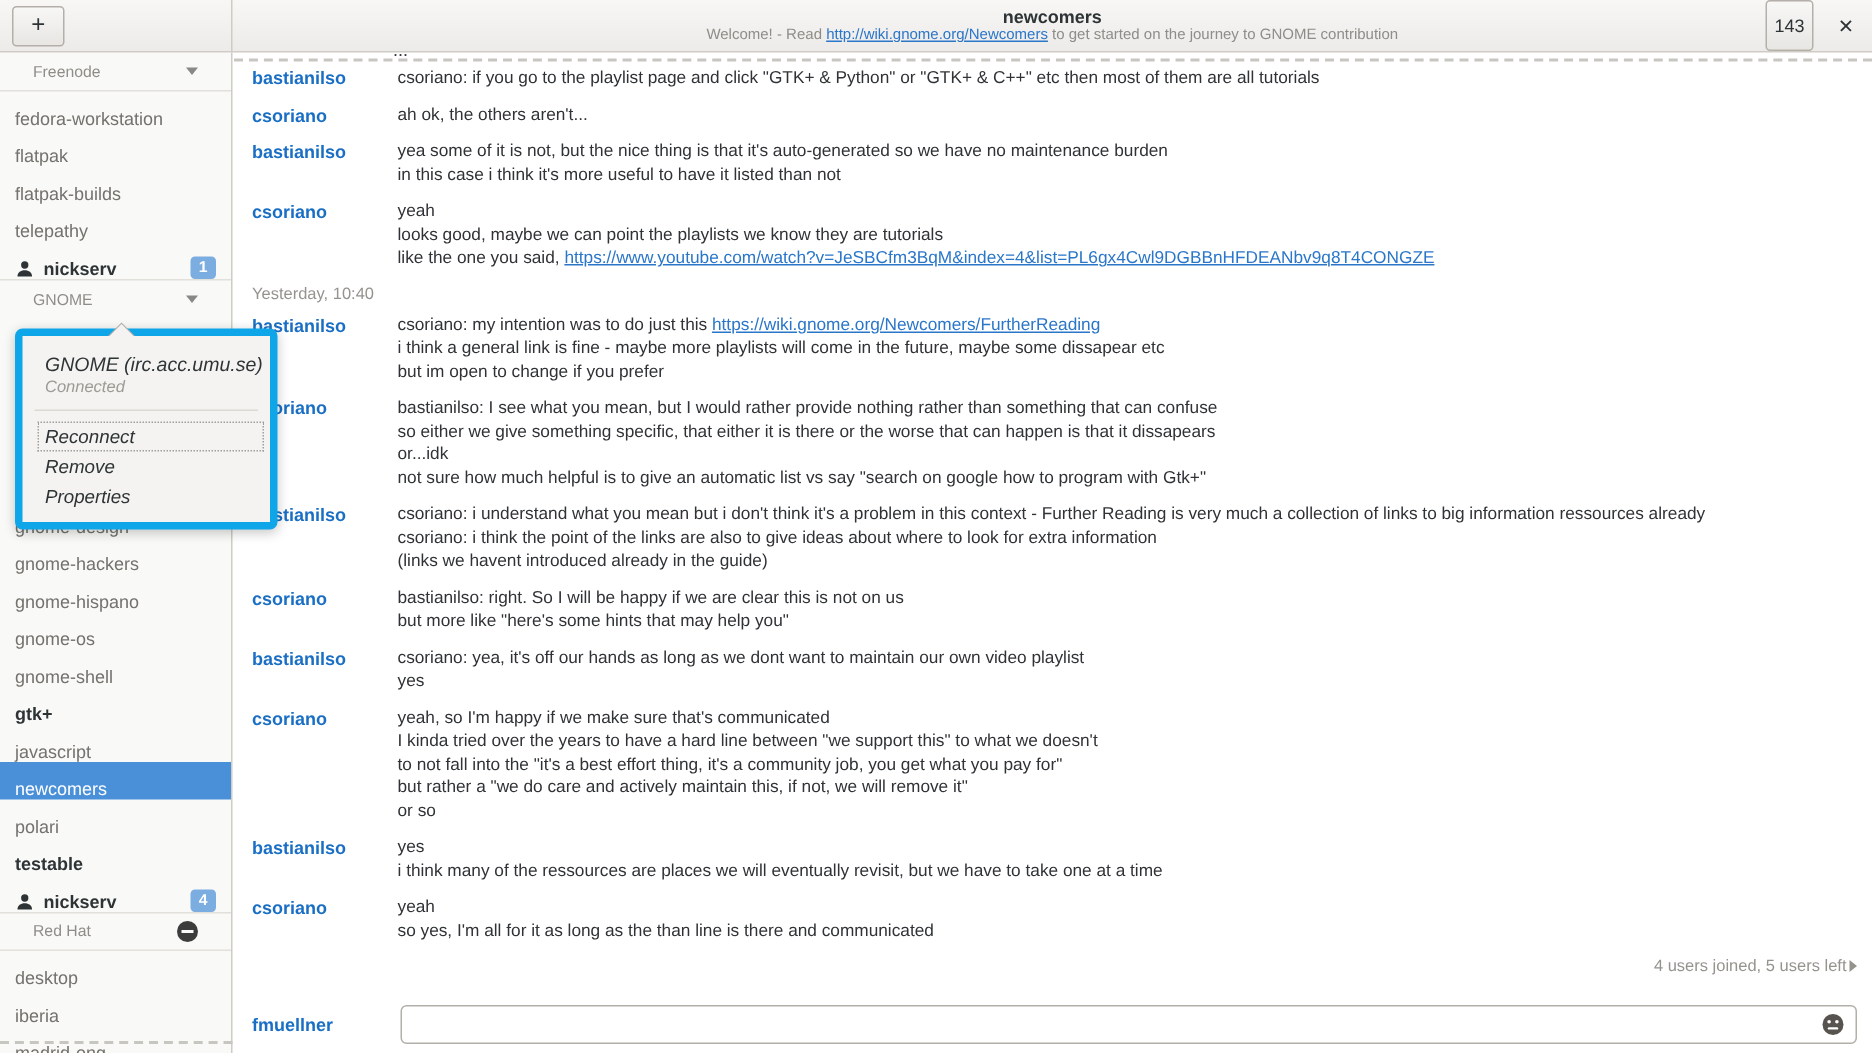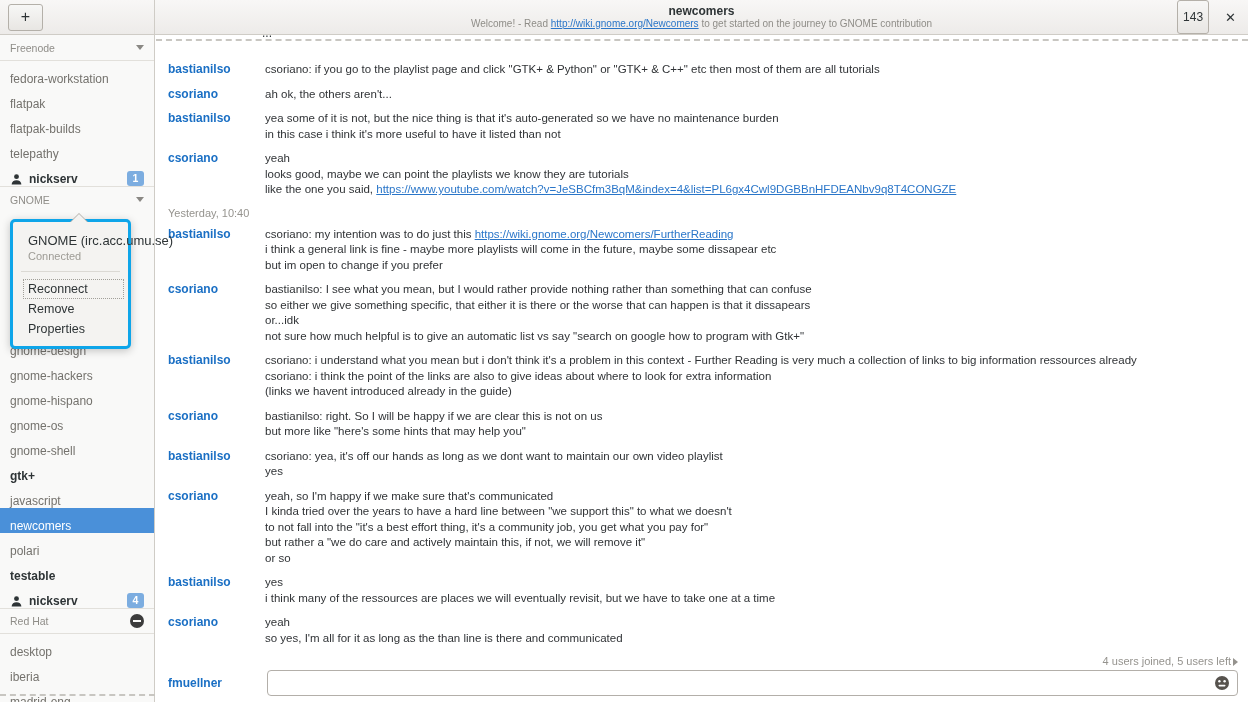--- a/index.html
+++ b/index.html
@@ -19,60 +19,60 @@
   .hb-subtitle a { color:#2a76c9; text-decoration:underline; cursor:pointer; }
   .hb-widgets { position:absolute; right:12px; top:0; height:100%; display:flex; align-items:center; gap:16px; }
   .count-button { min-width:32px; height:26px; border:1px solid #b4b0a9; border-radius:3px;
     background:linear-gradient(#f7f7f6,#e8e6e3); font-size:12px; color:#2e3436;
     display:flex; align-items:center; justify-content:center; padding:16px 5px; cursor:pointer; }
   .close-button { font-size:13px; color:#2e3436; cursor:pointer; line-height:1; }
 
   
   .sidebar { position:absolute; top:35px; left:0; width:155px; bottom:0; background:#f9f9f8;
     border-right:1px solid #cfccc6; display:flex; flex-direction:column; overflow:hidden; }
-  .side-section { height:26px; flex:none; display:flex; align-items:center; padding:0 10px;
+  .side-section { height:26px; flex:none; display:flex; align-items:center; padding:0 22px;
     font-size:10.5px; color:#8f8d88; cursor:pointer; }
   .side-section.b-bottom { border-bottom:1px solid #e2e0db; }
   .side-section.b-top { border-top:1px solid #e2e0db; }
   .side-row { height:25px; flex:none; display:flex; align-items:flex-end; padding:0 10px;
     font-size:12px; color:#74726d; cursor:pointer; }
   .side-row.bold { font-weight:bold; color:#2e3436; }
   .side-row.selected { background:#4a90d9; color:#ffffff; }
   .side-spacer { height:121px; flex:none; }
   .chev { width:0; height:0; border-left:4px solid transparent; border-right:4px solid transparent;
     border-top:5px solid #8a8884; margin-left:auto; }
   .badge { margin-left:auto; background:#7cade0; color:#fff; font-size:10.5px; line-height:15px;
     border-radius:3px; padding:0 5px; min-width:17px; text-align:center; }
   .person { width:13px; height:13px; margin-right:6px; flex:none; }
   .person svg { display:block; width:13px; height:13px; fill:#2e3436; }
   .offline-icon { margin-left:auto; width:14px; height:14px; border-radius:50%; background:#3c3c3c;
     position:relative; }
   .offline-icon::after { content:""; position:absolute; left:3px; right:3px; top:6px; height:2px; background:#f9f9f8; }
   .sidebar-undershoot { position:absolute; left:0; bottom:6px; width:155px; border-top:2px dashed #c8c6c1; z-index:4; }
 
   
-  .popover { position:absolute; left:10px; top:219px; width:121px; background:#f4f3f1;
-    border:3px solid #0ea5e9; border-radius:5px; box-shadow:0 2px 8px rgba(0,0,0,0.22);
-    z-index:20; padding:11px 0 7px; }
+  .popover { position:absolute; left:10px; top:219px; width:175px; background:#f4f3f1;
+    border:5px solid #0ea5e9; border-radius:5px; box-shadow:0 2px 8px rgba(0,0,0,0.22);
+    z-index:20; padding:11px 0 7px;font-style:italic; }
   .popover::before { content:""; position:absolute; top:-9px; left:57px;
     border-left:9px solid transparent; border-right:9px solid transparent; border-bottom:9px solid #b1aea8; }
   .popover::after { content:""; position:absolute; top:-8px; left:58px;
     border-left:8px solid transparent; border-right:8px solid transparent; border-bottom:8px solid #f4f3f1; }
   .popover-title { font-size:13px; color:#2e3436; padding:0 15px; white-space:nowrap; }
   .popover-status { font-size:11px; color:#9d9b95; padding:2px 15px 0; }
   .popover-sep { height:1px; background:#dbd9d4; margin:9px 8px 7px; }
   .popover-item { font-size:12.5px; color:#2e3436; padding:3px 15px; cursor:pointer; }
   .popover-item.focused { border:1px dotted #a19f99; margin:0 4px 0 10px; padding:2px 4px 2px 4px; }
 
   
   .chat { position:absolute; left:156px; top:35px; right:0; bottom:0; background:#fff; }
   .chat-undershoot { position:absolute; top:4px; left:0; right:0; border-top:2px dashed #c8c6c1; }
   .clipped-frag { position:absolute; top:0; left:106px; height:3px; overflow:hidden; font-size:12px; color:#2e3436; }
   .clipped-frag span { display:block; margin-top:-9px; }
-  .messages { position:absolute; top:27px; left:12px; right:10px; }
+  .messages { position:absolute; top:10px; left:12px; right:10px; }
   .msg-group { display:flex; margin-bottom:9px; }
   .msg-nick { width:97px; flex:none; color:#1a6fc4; font-weight:bold; font-size:12px; line-height:15.5px; }
   .msg-lines { flex:1; font-size:11.5px; line-height:15.5px; color:#303336; }
   .msg-lines a { color:#2a76c9; text-decoration:underline; cursor:pointer; }
   .timestamp-row { text-align:left; font-size:11px; color:#95938e; margin:2px 0 8px; }
   .status-row { text-align:right; font-size:11px; color:#95938e; margin-top:3px; cursor:pointer; }
   .expand-arrow { display:inline-block; width:0; height:0; border-top:4px solid transparent;
     border-bottom:4px solid transparent; border-left:5px solid #95938e; margin-left:2px; vertical-align:-1px; }
 
   

